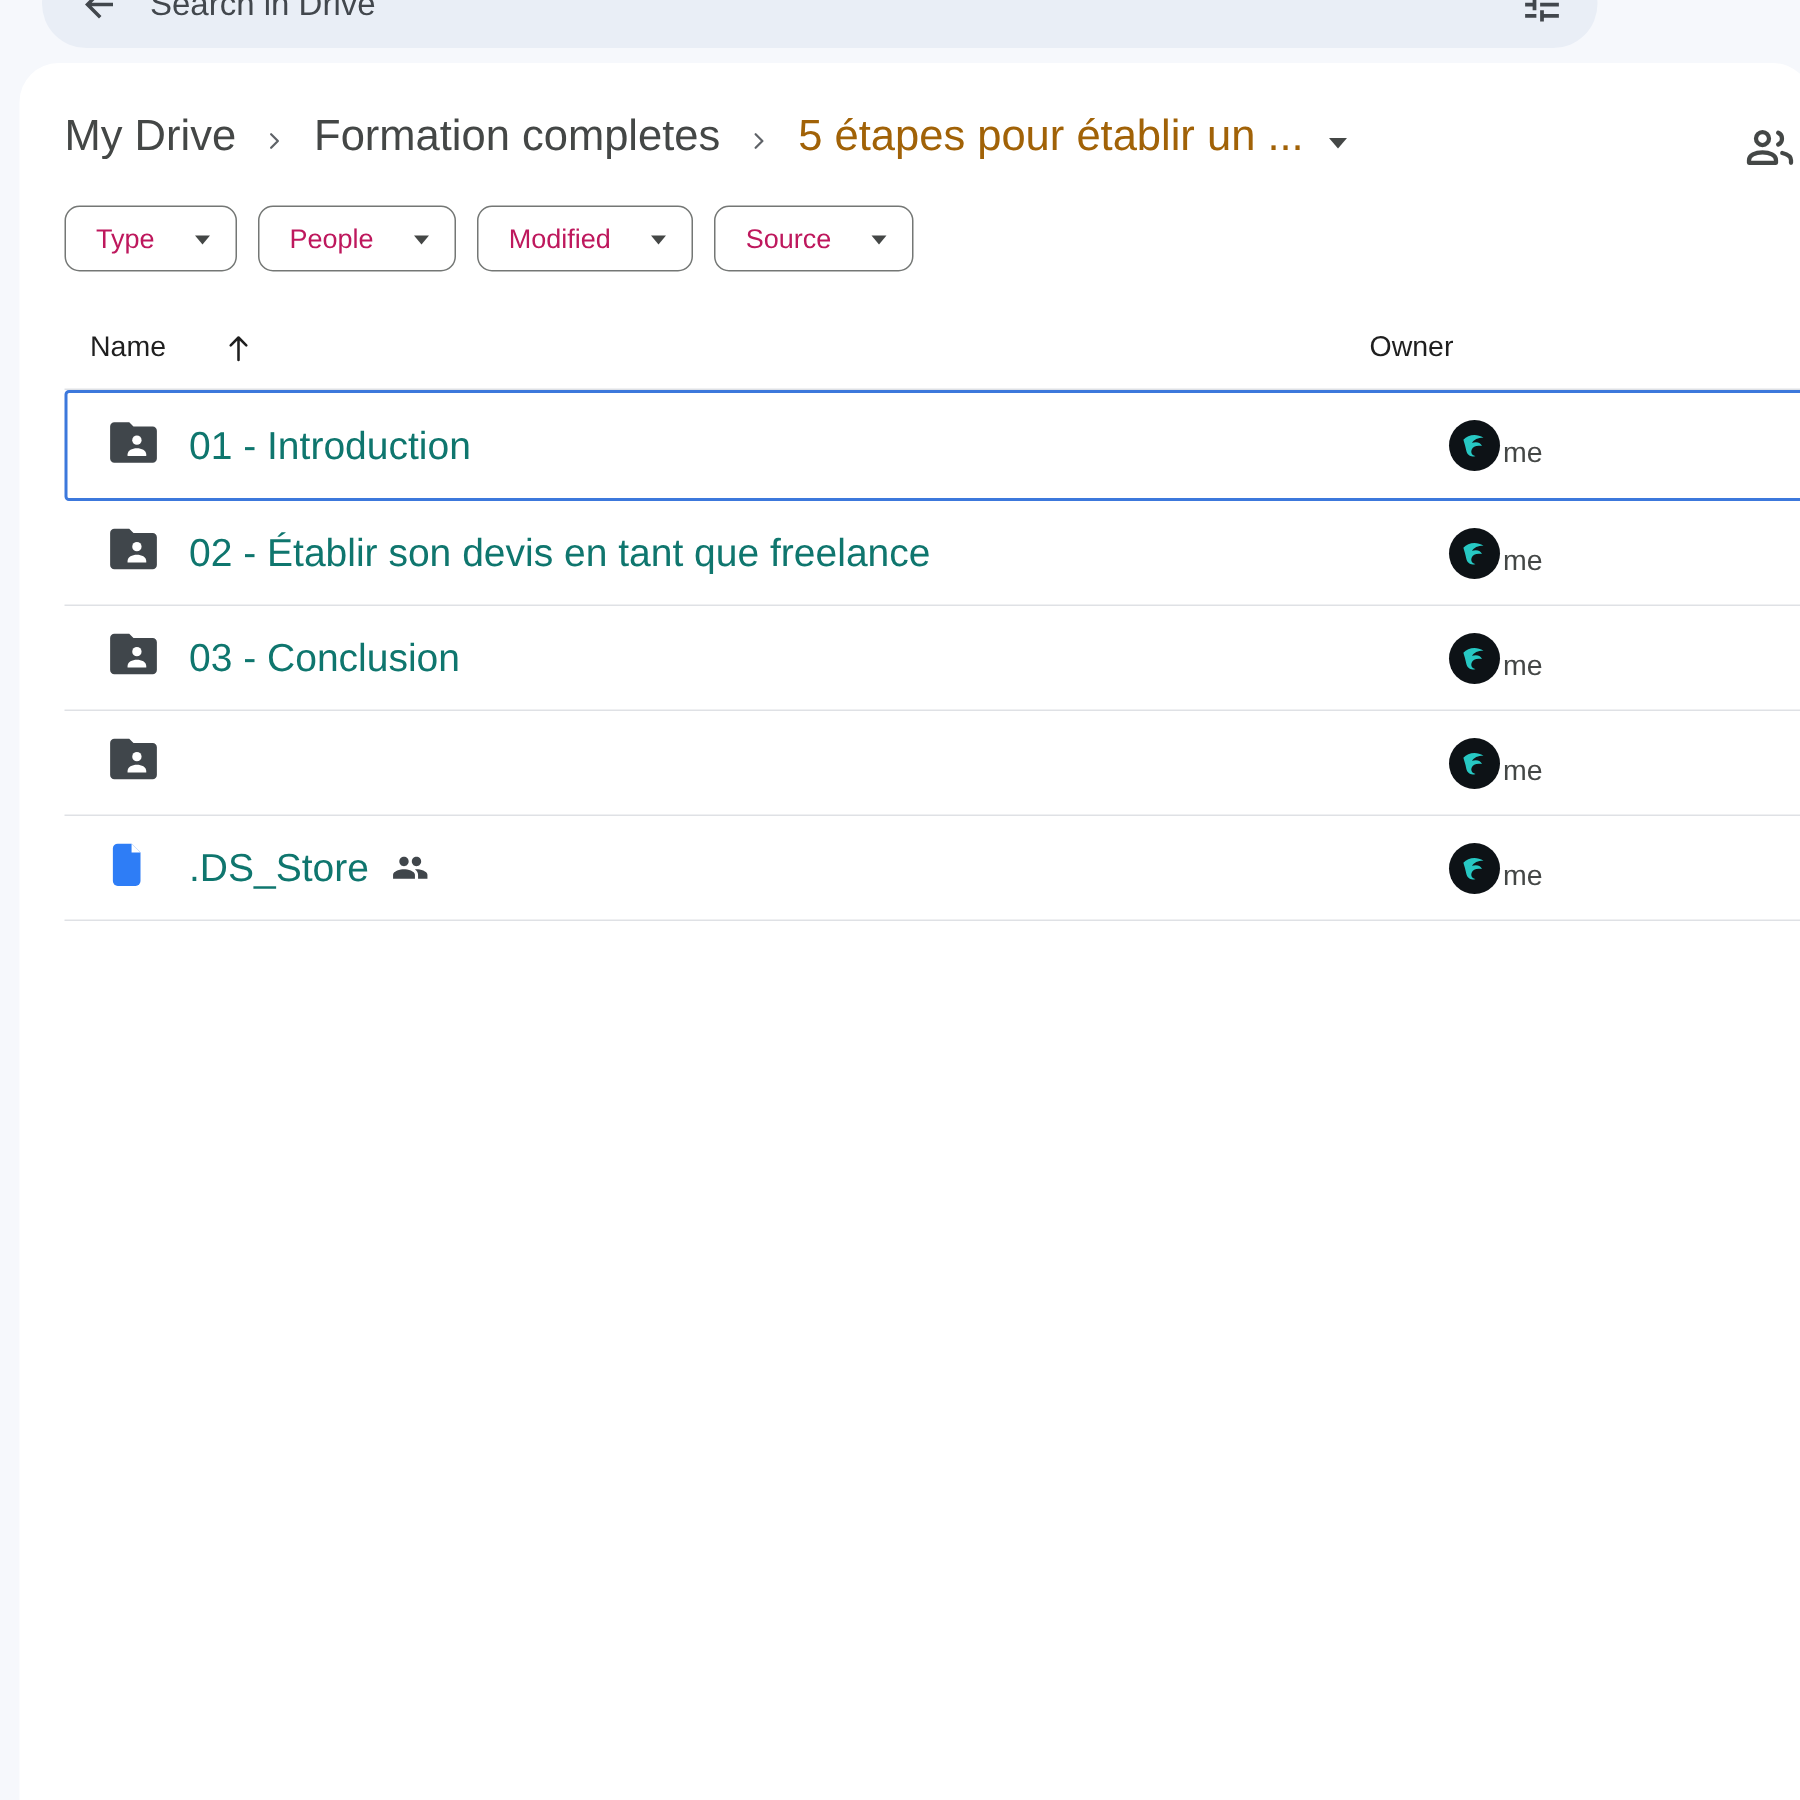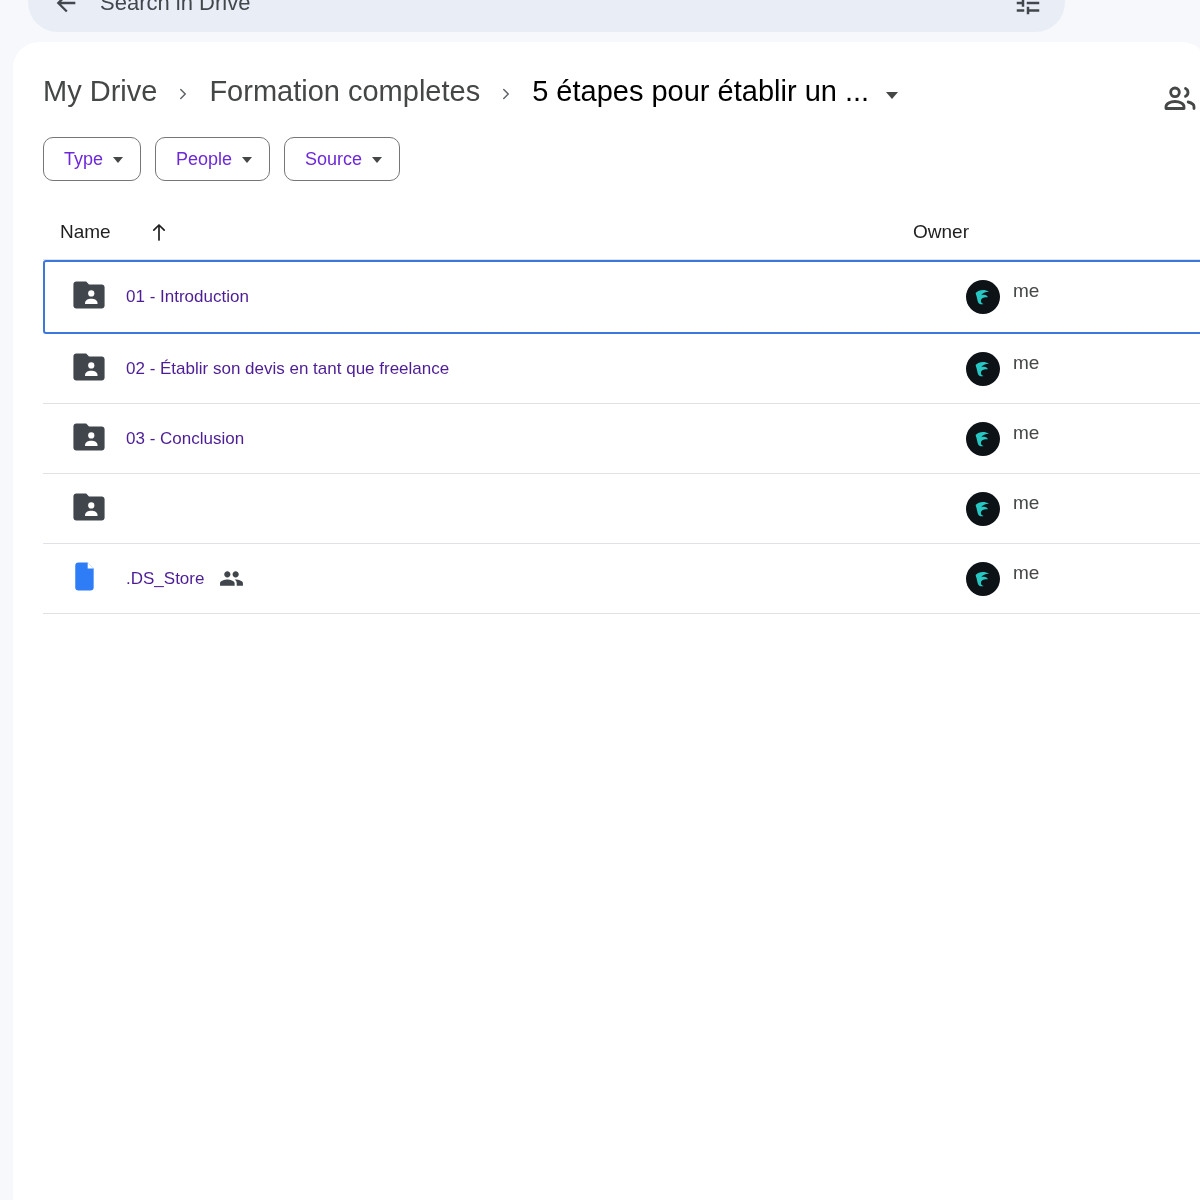--- a/index.html
+++ b/index.html
@@ -25,34 +25,34 @@
     position:absolute; left:13px; top:42px; width:1195px; height:1158px;
     background:#ffffff; border-radius:26px 26px 0 0;
   }
 
   
   .breadcrumb {
     display:flex; align-items:center; padding:33px 0 0 30px;
     font-size:29px; color:#444746; white-space:nowrap;
   }
   .crumb { cursor:pointer; }
-  .crumb.current { color:#000000; }
+  .crumb.current { color:#a16207; }
   .breadcrumb .sep { margin:0 17px; display:flex; align-items:center; padding-top:4px; }
   .caret-down {
     width:0; height:0; border-left:6px solid transparent; border-right:6px solid transparent;
     border-top:7px solid #444746; margin-left:17px; margin-top:8px;
   }
   .members { position:absolute; left:1147px; top:36px; }
 
   
   .chips { display:flex; gap:14px; padding:29px 0 0 30px; }
   .chip {
     height:44px; box-sizing:border-box; border:1px solid #747775; border-radius:10px;
-    background:#fff; display:flex; align-items:center; gap:10px; padding:0 17px 0 20px;
-    font-size:18px; color:#6d28d9; cursor:pointer; font-family:inherit;
+    background:#fff; display:flex; align-items:center; gap:27px; padding:0 17px 0 20px;
+    font-size:18px; color:#be185d; cursor:pointer; font-family:inherit;
   }
   .chip .caret {
     width:0; height:0; border-left:5px solid transparent; border-right:5px solid transparent;
     border-top:6px solid #444746; margin-top:2px;
   }
 
   
   .table { margin:24px 0 0 30px; position:relative; }
   .thead {
     height:54px; display:flex; align-items:center; position:relative;
@@ -62,23 +62,23 @@
   .thead .sort { margin-left:36px; display:flex; align-items:center; }
   .owner-abs { position:absolute; left:870px; }
 
   .row {
     height:70px; display:flex; align-items:center; position:relative;
     border-bottom:1px solid #dfe1e5; box-sizing:border-box; cursor:pointer;
   }
   .row.selected { height:74px; border:2px solid #3c78dc; border-radius:3px; }
   .icon-cell { width:54px; margin-left:29px; display:flex; align-items:center; flex:0 0 auto; }
   .row.selected .icon-cell { margin-left:27px; }
-  .item-name { font-size:17px; color:#4c1d95; font-weight:500; }
+  .item-name { font-size:26px; color:#0f766e; font-weight:500; }
   .shared-mark { margin-left:15px; display:flex; align-items:center; }
-  .owner-cell { position:absolute; left:923px; display:flex; align-items:flex-start; gap:13px; }
+  .owner-cell { position:absolute; left:923px; display:flex; align-items:flex-end; gap:2px; }
   .row.selected .owner-cell { left:921px; }
   .avatar {
     width:34px; height:34px; border-radius:50%; background:#0d1216;
     display:flex; align-items:center; justify-content:center; overflow:hidden;
   }
   .owner-label { font-size:19px; color:#444746; }
 </style>
 </head>
 <body>
 
@@ -127,20 +127,24 @@
   <div class="chips">
     <button class="chip">
       <span>Type</span>
       <span class="caret"></span>
     </button>
     <button class="chip">
       <span>People</span>
       <span class="caret"></span>
     </button>
     <button class="chip">
+      <span>Modified</span>
+      <span class="caret"></span>
+    </button>
+    <button class="chip">
       <span>Source</span>
       <span class="caret"></span>
     </button>
   </div>
 
   <div class="table">
     <div class="thead">
       <span class="name-label">Name</span>
       <span class="sort">
         <svg width="24" height="24" viewBox="0 0 24 24">

